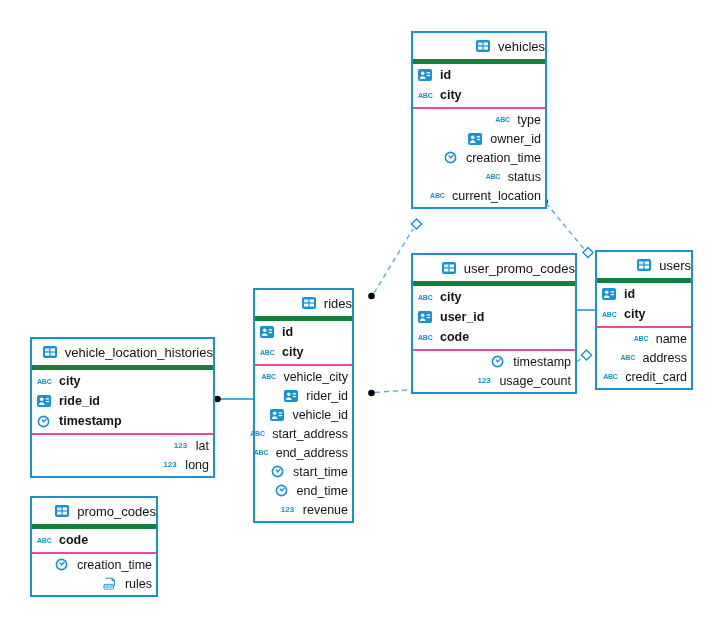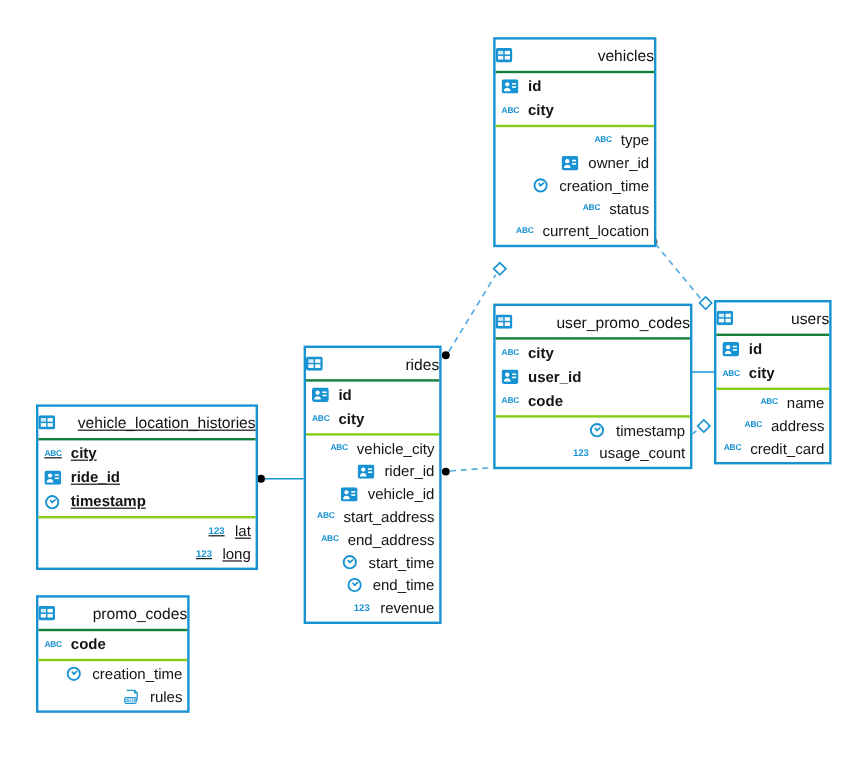--- a/index.html
+++ b/index.html
@@ -4,26 +4,26 @@
 <style>
   html,body{margin:0;padding:0;background:#fff;}
   .canvas{
     position:relative;width:705px;height:636px;background:#ffffff;overflow:hidden;
     font-family:"Liberation Sans","DejaVu Sans",sans-serif;color:#141414;
   }
   .erd-table{
     position:absolute;background:#fff;border:2px solid #1792d2;box-sizing:border-box;
   }
   .thead{
-    display:flex;align-items:center;justify-content:space-between;gap:5px;
-    height:26px;border-bottom:2px solid #15803d;font-size:13px;color:#111;
+    display:flex;align-items:center;justify-content:flex-end;gap:5px;
+    height:26px;border-bottom:5px solid #15803d;font-size:13px;color:#111;
     white-space:nowrap;
   }
   .tsec{padding:1px 0 2px 0;}
-  .tsec.pksec{border-bottom:2px solid #84cc16;}
+  .tsec.pksec{border-bottom:2px solid #ec4899;}
   .row{
     display:flex;align-items:center;gap:5px;height:20px;padding:0 4px 0 5px;
     white-space:nowrap;
   }
   .tsec.colsec .row{height:19px;justify-content:flex-end;}
   .fname{font-size:12.5px;color:#141414;}
   .fname.pk{font-weight:700;}
   .ic{display:inline-flex;width:17px;min-width:17px;justify-content:flex-start;align-items:center;}
   .ic-txt{
     font-size:7px;font-weight:700;color:#1792d2;letter-spacing:-0.2px;
@@ -242,21 +242,21 @@
       </div>
       <div class="row">
         <span class="ic">
             <span class="ic-txt">ABC</span>
           </span>
         <span class="fname">credit_card</span>
       </div>
     </div>
   </div>
 
-  <div class="erd-table" style="left:253px;top:288px;width:115px;">
+  <div class="erd-table" style="left:253px;top:288px;width:101px;">
     <div class="thead">
       <span class="ic">
           <svg width="14" height="12" viewBox="0 0 14 12">
             <rect width="14" height="12" rx="2" fill="#1792d2"></rect>
             <rect x="2" y="2.4" width="4.4" height="3" fill="#cfe9f7"></rect>
             <rect x="7.6" y="2.4" width="4.4" height="3" fill="#fff"></rect>
             <rect x="2" y="6.6" width="4.4" height="3" fill="#fff"></rect>
             <rect x="7.6" y="6.6" width="4.4" height="3" fill="#fff"></rect>
           </svg>
         </span>
@@ -347,21 +347,21 @@
       </div>
       <div class="row">
         <span class="ic">
             <span class="ic-txt n123">123</span>
           </span>
         <span class="fname">revenue</span>
       </div>
     </div>
   </div>
 
-  <div class="erd-table" style="left:30px;top:337px;width:185px;text-decoration:underline;">
+  <div class="erd-table" style="left:30px;top:337px;width:185px;">
     <div class="thead">
       <span class="ic">
           <svg width="14" height="12" viewBox="0 0 14 12">
             <rect width="14" height="12" rx="2" fill="#1792d2"></rect>
             <rect x="2" y="2.4" width="4.4" height="3" fill="#cfe9f7"></rect>
             <rect x="7.6" y="2.4" width="4.4" height="3" fill="#fff"></rect>
             <rect x="2" y="6.6" width="4.4" height="3" fill="#fff"></rect>
             <rect x="7.6" y="6.6" width="4.4" height="3" fill="#fff"></rect>
           </svg>
         </span>

